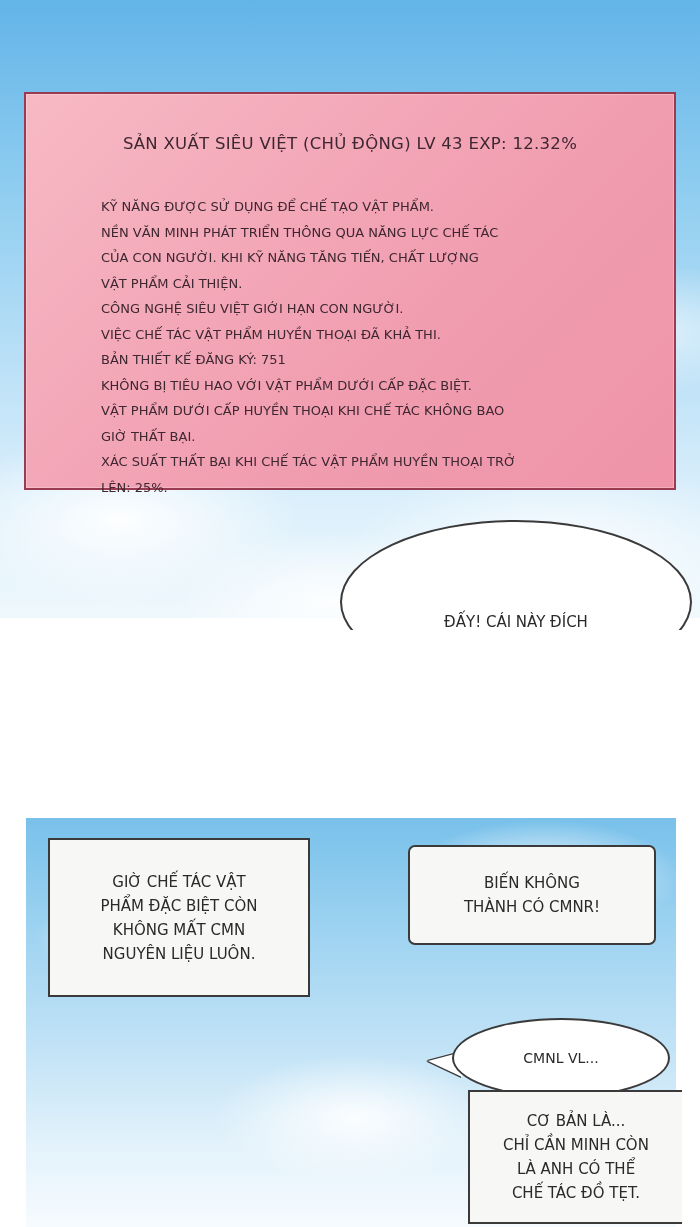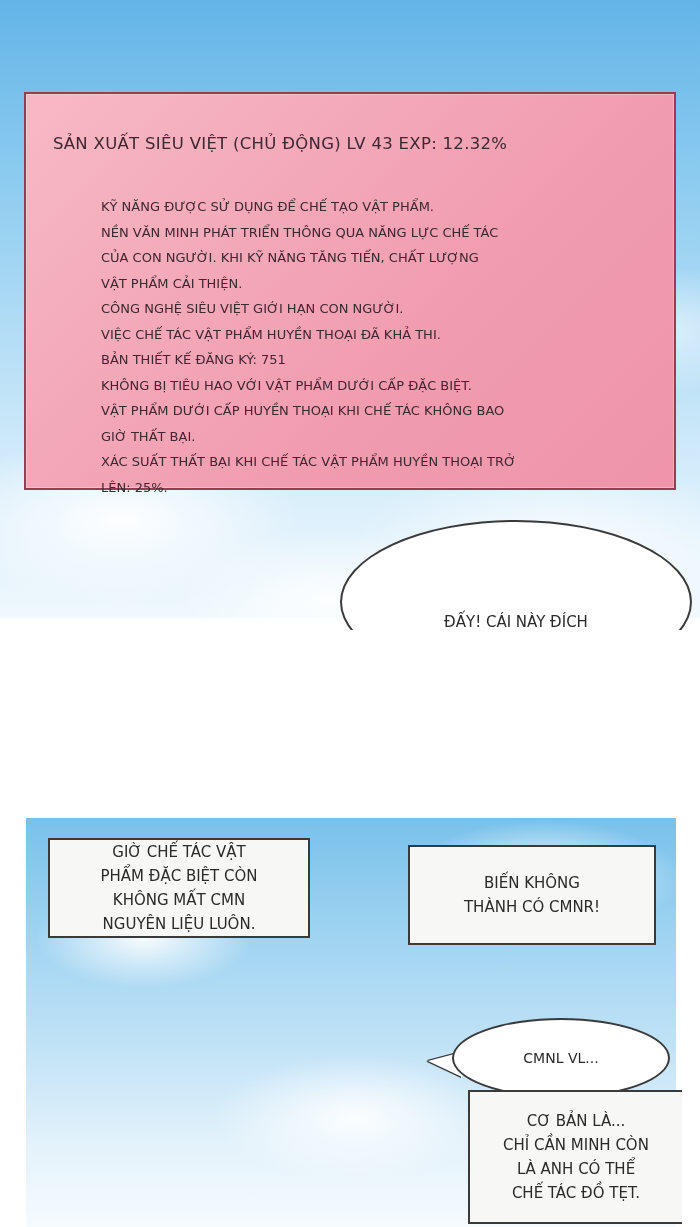--- a/index.html
+++ b/index.html
@@ -48,29 +48,28 @@
     top: 92px;
     width: 652px;
     height: 398px;
     box-sizing: border-box;
     border: 2px solid #9a3b52;
     background: linear-gradient(135deg, #f7b9c4 0%, #f3a8b8 35%, #f09bae 65%, #ef94a9 100%);
     box-shadow: 0 0 0 1px rgba(255,255,255,0.25) inset;
   }
   .info-title {
     position: absolute;
-    left: 10px;
+    left: 0;
     top: 40px;
     width: 100%;
-    text-align: left;
+    text-align: center;
     font-size: 16.5px;
     letter-spacing: 0.3px;
     color: #3e2730;
     font-weight: 500;
-    padding-left: 17px;
   }
   .info-body {
     position: absolute;
     left: 63px;
     top: 100px;
     width: 560px;
     font-size: 13px;
     line-height: 25.5px;
     color: #3e2730;
     white-space: pre-line;
@@ -153,22 +152,22 @@
     align-items: center;
     justify-content: center;
   }
   .bubble-rect .txt {
     text-align: center;
     font-size: 15px;
     line-height: 24px;
     color: #2a2a2a;
     white-space: pre-line;
   }
-  #bubble-left-rect { left: 48px; top: 838px; width: 262px; height: 100px; }
-  #bubble-right-rect { left: 408px; top: 845px; width: 248px; height: 100px; }
+  #bubble-left-rect { left: 48px; top: 838px; width: 262px; height: 159px; }
+  #bubble-right-rect { left: 408px; top: 845px; width: 248px; height: 100px; border-radius: 7px; }
   #bubble-basic-rect { left: 468px; top: 1090px; width: 214px; height: 134px; border-right: none; }
 
   
   .bubble-oval {
     position: absolute;
     left: 452px;
     top: 1018px;
     width: 214px;
     height: 76px;
     border-radius: 50%;

